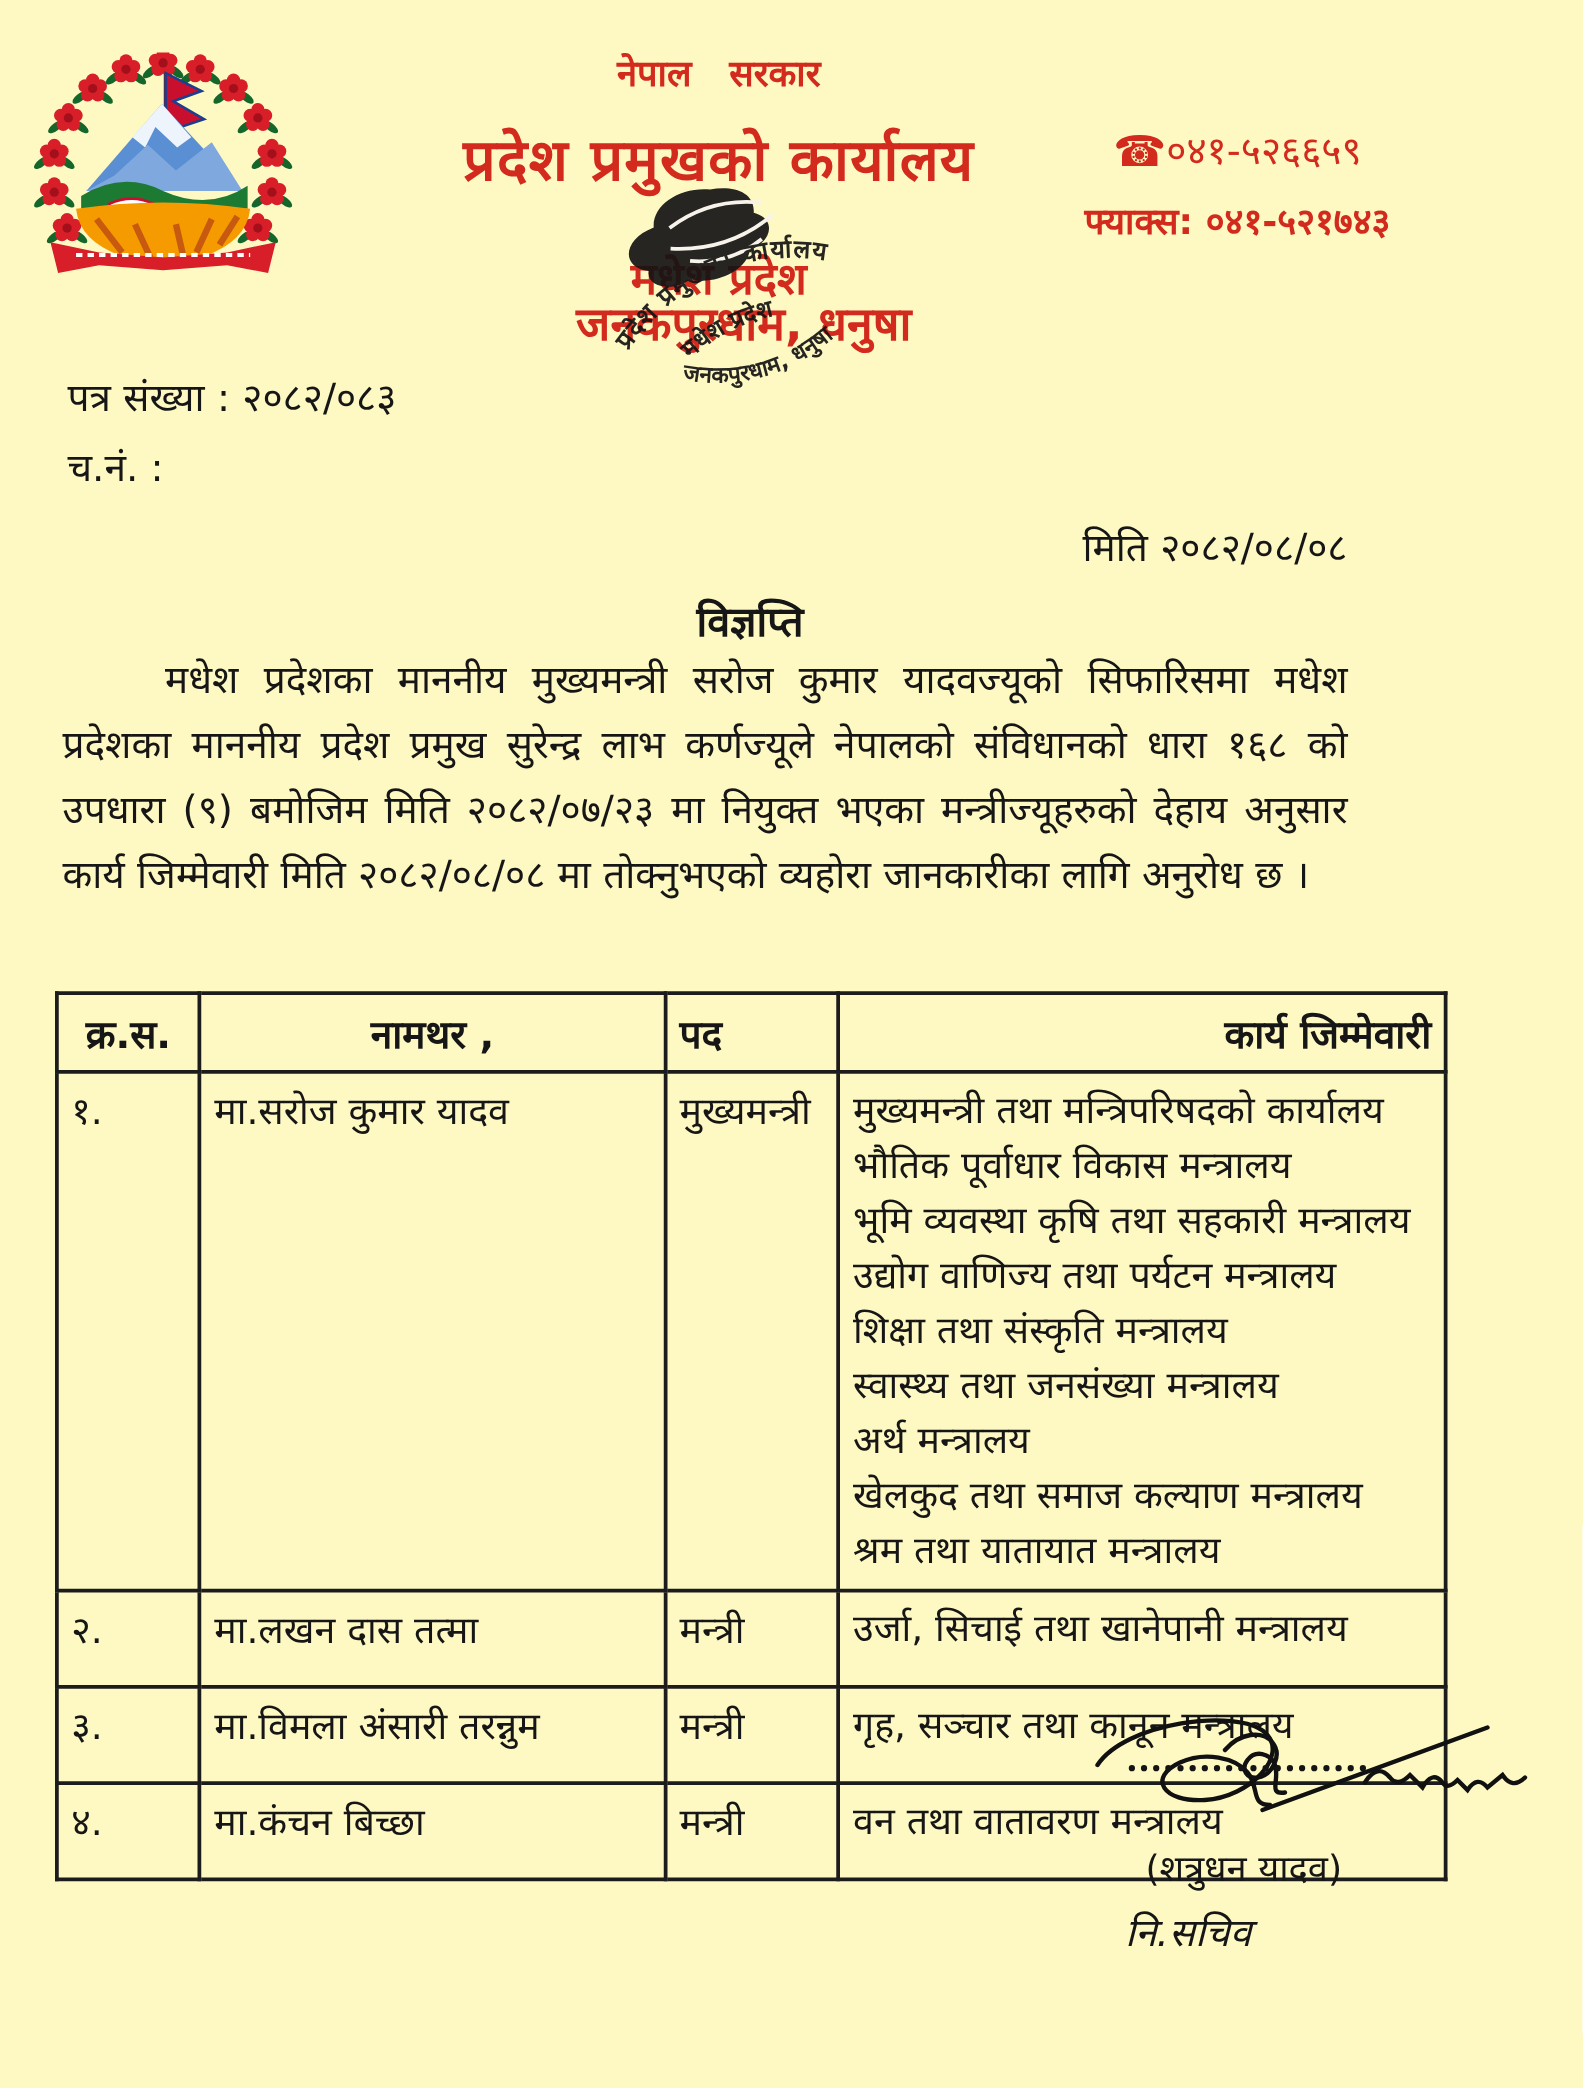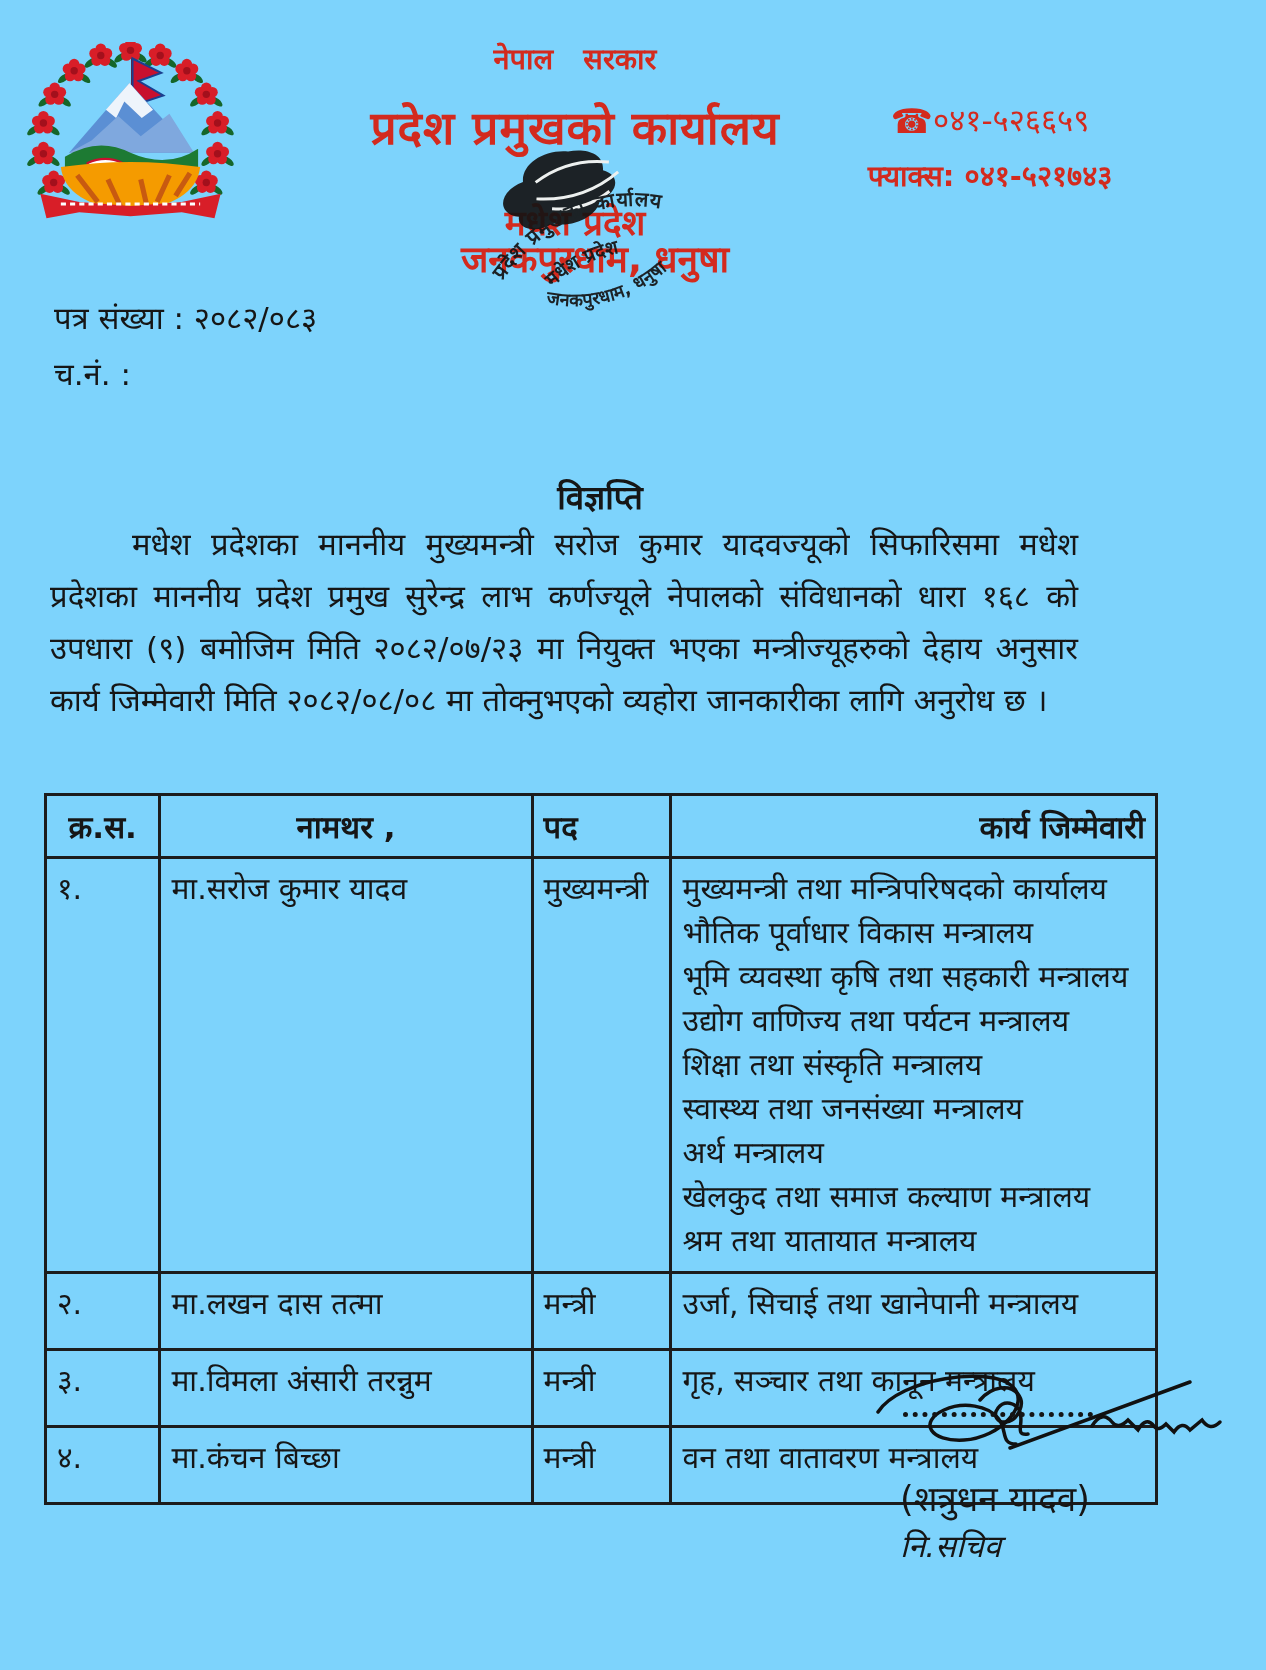--- a/index.html
+++ b/index.html
@@ -1,17 +1,17 @@
 <!DOCTYPE html>
 <html><head>
 <meta charset="utf-8">
 <style>
   html,body{margin:0;padding:0;background:#ffffff;}
   .page{
-    position:relative;width:1266px;height:1670px;background:#7dd3fc;
+    position:relative;width:1266px;height:1670px;background:#fef9c3;
     font-family:"DejaVu Sans","Liberation Sans",sans-serif;color:#161616;overflow:hidden;
   }
   
   .emblem{position:absolute;left:26px;top:42px;width:210px;height:200px;}
   .head-center{position:absolute;left:245px;top:38px;width:660px;text-align:center;color:#d32a1e;}
   .gov-line{font-size:29px;font-weight:bold;word-spacing:20px;}
   .office-line{font-size:46px;font-weight:bold;margin-top:18px;letter-spacing:1px;}
   .province-line{position:absolute;left:245px;top:198px;width:660px;text-align:center;
     font-size:35px;font-weight:bold;color:#d32a1e;z-index:1;}
   .place-line{position:absolute;left:245px;top:232px;width:700px;text-align:center;
@@ -40,21 +40,21 @@
   .th-resp{width:43.7%;text-align:right;}
   .td-sn{padding-left:16px;padding-top:12px;}
   .td-name{padding-left:16px;padding-top:12px;}
   .td-pos{padding-left:12px;padding-top:12px;}
   .td-resp{padding-left:14px;padding-top:10px;padding-bottom:10px;}
   .resp-line{line-height:44px;}
   .short-row td{height:58px;}
   
   .sig-svg{position:absolute;left:860px;top:1360px;width:406px;height:130px;}
   .sig-dots{position:absolute;left:903px;top:1412px;width:190px;border-bottom:5px dotted #141414;}
-  .sig-name{position:absolute;left:880px;top:1474px;width:230px;text-align:center;font-size:35px;}
+  .sig-name{position:absolute;left:880px;top:1474px;width:230px;text-align:center;font-size:29px;}
   .sig-post{position:absolute;left:900px;top:1524px;width:160px;text-align:left;font-size:31px;font-style:italic;}
 </style>
 </head>
 <body>
 
 <div class="page">
 
   <svg class="emblem" viewBox="0 0 205 195">
     <defs>
       <g id="flw">
@@ -137,20 +137,21 @@
       <span>फ्याक्स:</span>
       <span>०४१-५२१७४३</span>
     </div>
   </div>
 
   <div class="ref-letter">
     <span>पत्र संख्या :</span>
     <span>२०८२/०८३</span>
   </div>
   <div class="ref-chn">च.नं. :</div>
+  <div class="ref-date">मिति २०८२/०८/०८</div>
 
   <div class="doc-title">विज्ञप्ति</div>
   <div class="body-par">मधेश प्रदेशका माननीय मुख्यमन्त्री सरोज कुमार यादवज्यूको सिफारिसमा मधेश प्रदेशका माननीय प्रदेश प्रमुख सुरेन्द्र लाभ कर्णज्यूले नेपालको संविधानको धारा १६८ को उपधारा (९) बमोजिम मिति २०८२/०७/२३ मा नियुक्त भएका मन्त्रीज्यूहरुको देहाय अनुसार कार्य जिम्मेवारी मिति २०८२/०८/०८ मा तोक्नुभएको व्यहोरा जानकारीका लागि अनुरोध छ ।</div>
 
   <table class="tbl">
     <thead>
       <tr>
         <th class="th-sn">क्र.स.</th>
         <th class="th-name">नामथर ,</th>
         <th class="th-pos">पद</th>

